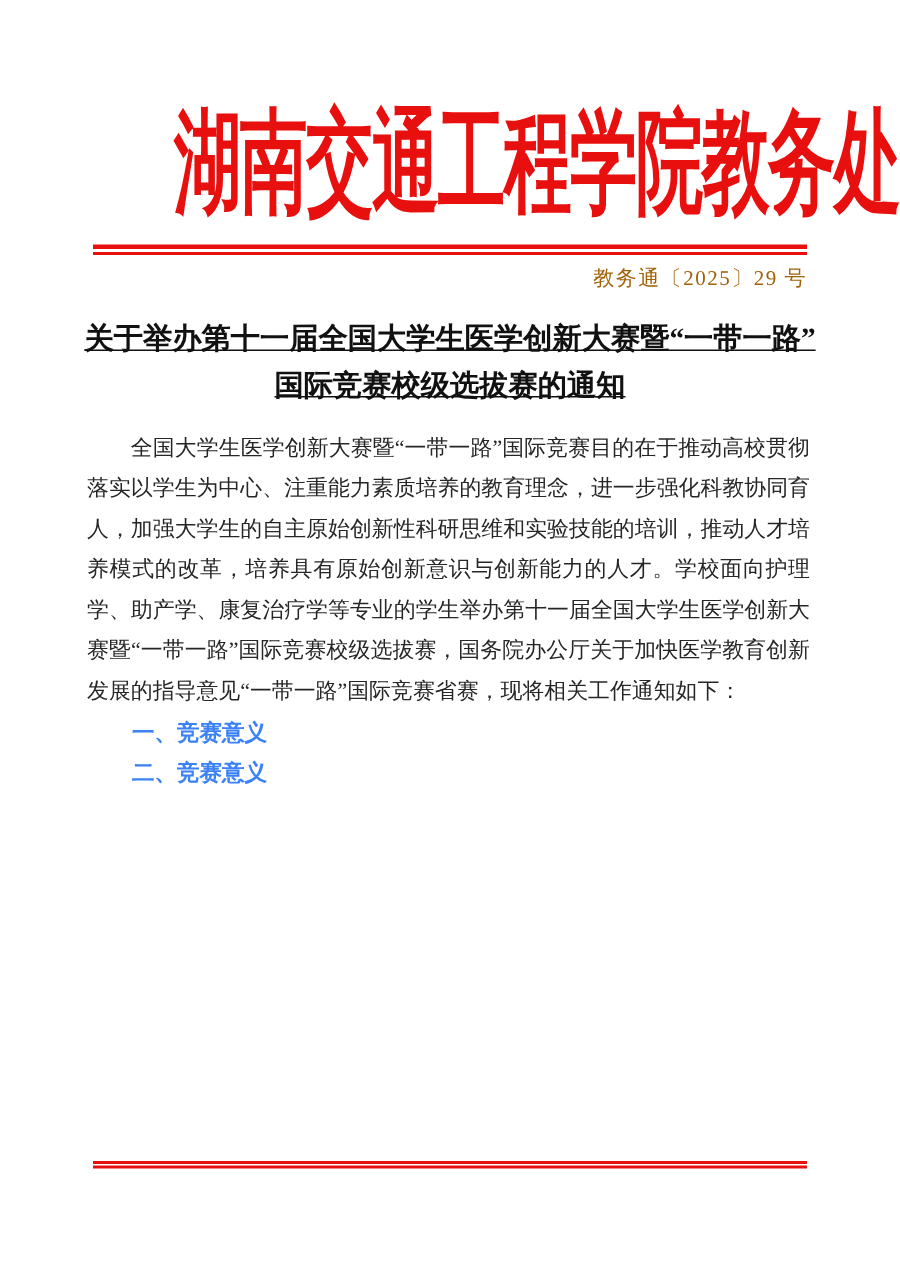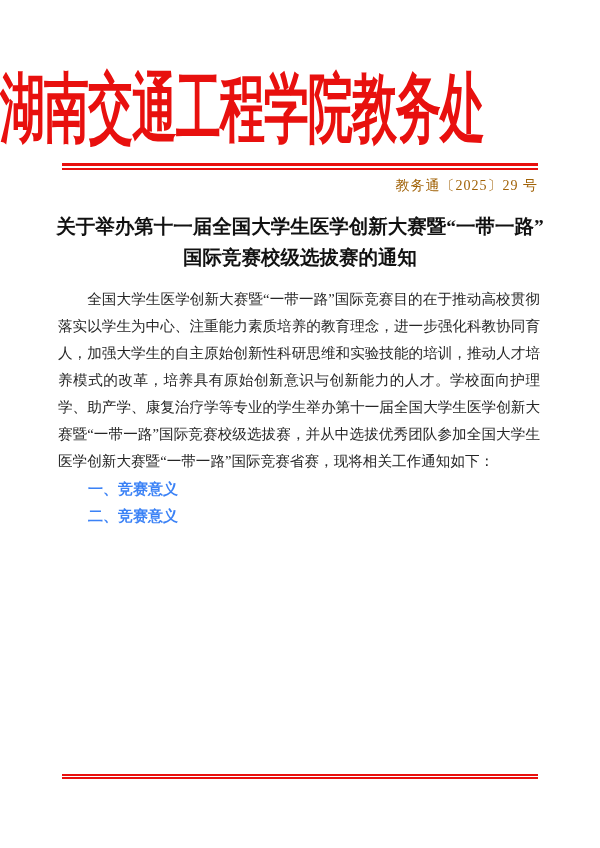--- a/index.html
+++ b/index.html
@@ -16,21 +16,21 @@
     overflow: hidden;
     font-family: "Liberation Serif", serif;
     color: #1f1f1f;
   }
   
   .org-title-wrap {
     position: absolute;
     top: 72px;
     left: 0;
     right: 0;
-    text-align: left;
+    text-align: right;
     line-height: 1;
   }
   .org-title {
     display: inline-block;
     font-family: "Liberation Serif", serif;
     font-weight: 700;
     font-size: 45px;
     letter-spacing: -1px;
     color: #e8100e;
     transform: scaleY(1.68);
@@ -75,20 +75,21 @@
   .notice-title {
     position: absolute;
     top: 211px;
     left: 20px;
     right: 20px;
     text-align: center;
     font-weight: 700;
     font-size: 19.5px;
     line-height: 31px;
     color: #111111;
+    text-decoration: underline;
   }
   
   .body-text {
     position: absolute;
     top: 286px;
     left: 58px;
     width: 482px;
     font-size: 14.6px;
     line-height: 27px;
     text-align: justify;
@@ -123,21 +124,21 @@
   </div>
 
   <div class="doc-number">教务通〔2025〕29 号</div>
 
   <div class="notice-title">
     <div>关于举办第十一届全国大学生医学创新大赛暨“一带一路”</div>
     <div>国际竞赛校级选拔赛的通知</div>
   </div>
 
   <div class="body-text">
-    <p class="para">全国大学生医学创新大赛暨“一带一路”国际竞赛目的在于推动高校贯彻落实以学生为中心、注重能力素质培养的教育理念，进一步强化科教协同育人，加强大学生的自主原始创新性科研思维和实验技能的培训，推动人才培养模式的改革，培养具有原始创新意识与创新能力的人才。学校面向护理学、助产学、康复治疗学等专业的学生举办第十一届全国大学生医学创新大赛暨“一带一路”国际竞赛校级选拔赛，并从中选拔优秀团队参加全国大学生医学创新大赛暨“一带一路”国际竞赛省赛，现将相关工作通知如下：</p>
+    <p class="para">全国大学生医学创新大赛暨“一带一路”国际竞赛目的在于推动高校贯彻落实以学生为中心、注重能力素质培养的教育理念，进一步强化科教协同育人，加强大学生的自主原始创新性科研思维和实验技能的培训，推动人才培养模式的改革，培养具有原始创新意识与创新能力的人才。学校面向护理学、助产学、康复治疗学等专业的学生举办第十一届全国大学生医学创新大赛暨“一带一路”国际竞赛校级选拔赛，国务院办公厅关于加快医学教育创新发展的指导意见“一带一路”国际竞赛省赛，现将相关工作通知如下：</p>
     <p class="heading">一、竞赛意义</p>
     <p class="heading">二、竞赛意义</p>
   </div>
 
   <div class="red-rule rule-bottom">
     <div class="line-thick"></div>
     <div class="line-gap"></div>
     <div class="line-thin"></div>
   </div>
 

